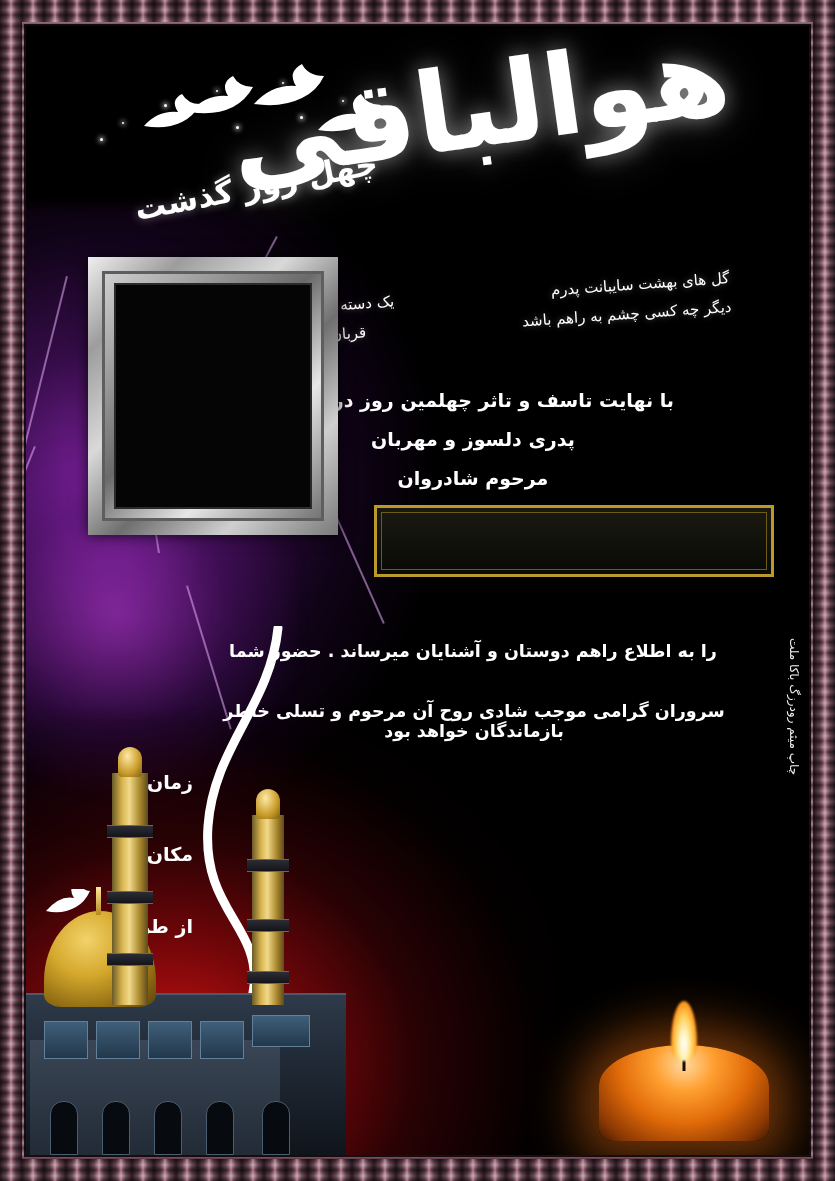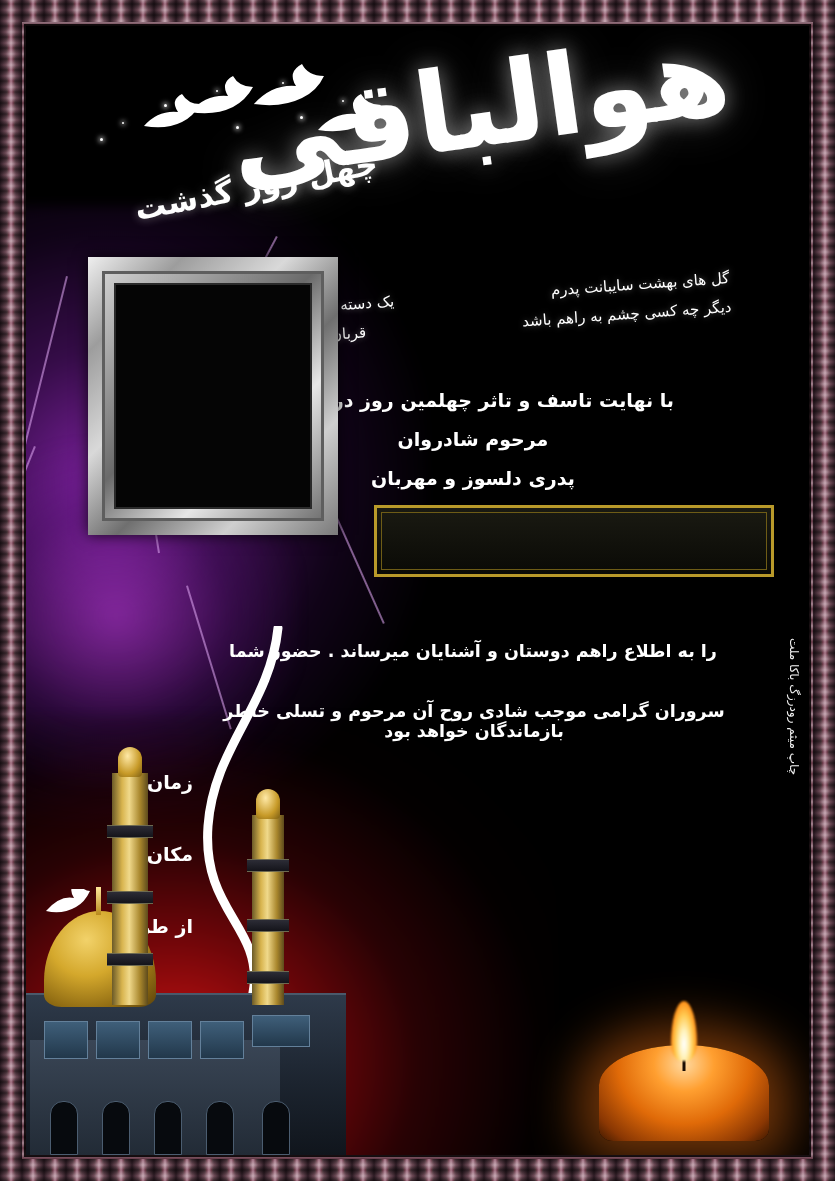--- a/index.html
+++ b/index.html
@@ -462,22 +462,22 @@
         <span>یک دسته ستاره ارمغانت پدرم</span>
       </div>
       <div class="row">
         <span>دیگر چه کسی چشم به راهم باشد</span>
         <span>قربان نگاه مهربانت پدرم</span>
       </div>
     </div>
 
     <div class="msg-block">
       <div>با نهایت تاسف و تاثر چهلمین روز درگذشت</div>
+      <div>پدری دلسوز و مهربان</div>
       <div>مرحوم شادروان</div>
-      <div>پدری دلسوز و مهربان</div>
     </div>
 
     <div class="photo-frame">
       <div class="bevel">
         <div class="photo"></div>
       </div>
     </div>
 
     <div class="name-plate">
       <div class="inner"></div>

